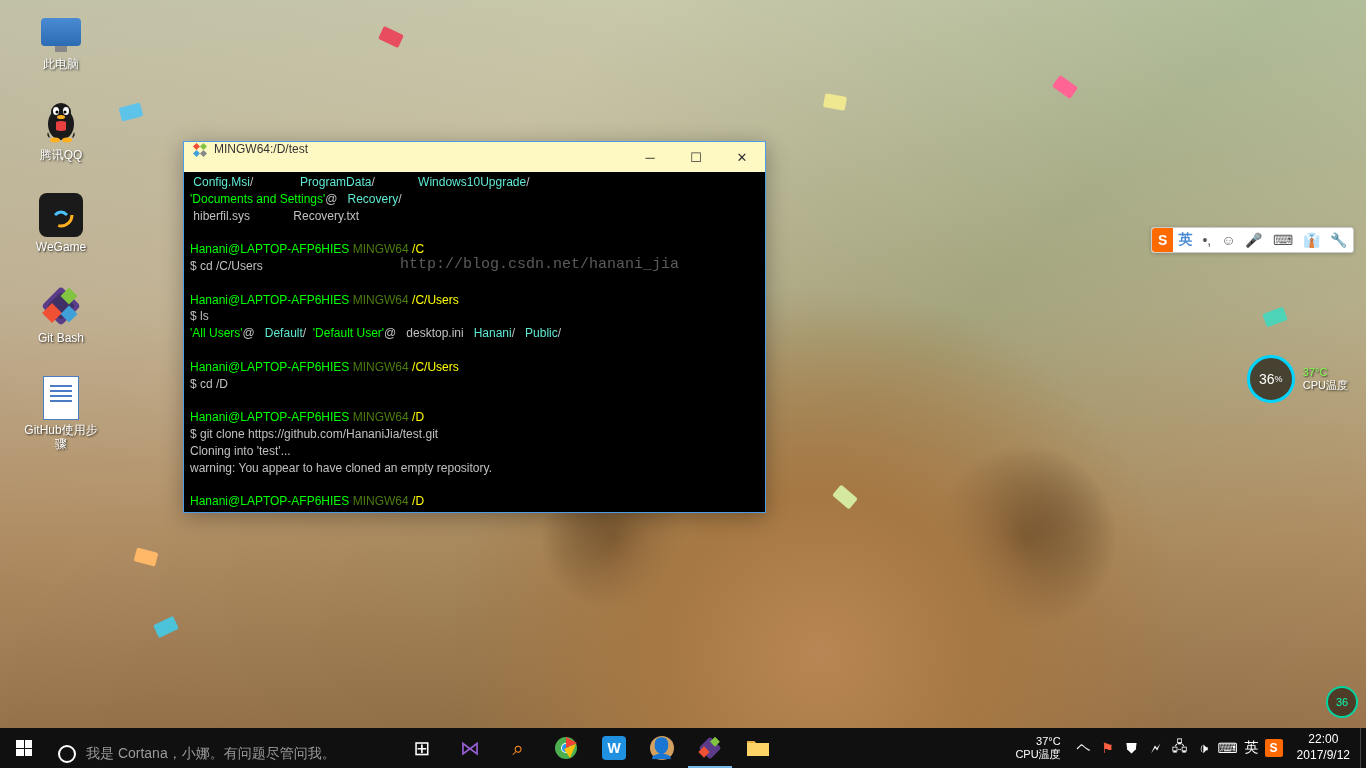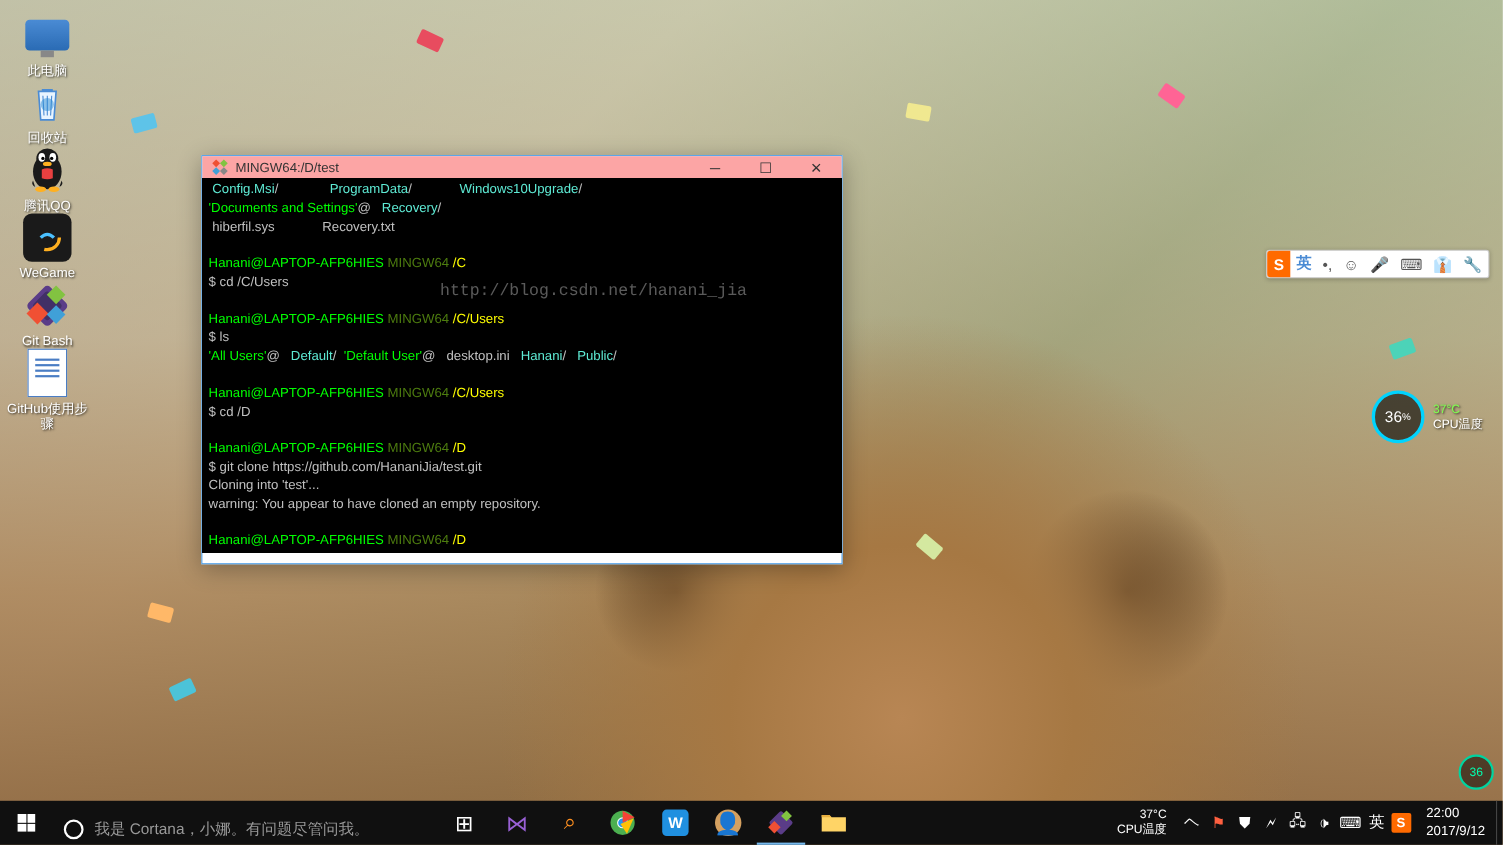--- a/index.html
+++ b/index.html
@@ -7,35 +7,35 @@
 .wallpaper-overlay{position:absolute;inset:0;background:radial-gradient(circle at 60% 85%,#b88654 0%,#a67843 15%,transparent 35%),radial-gradient(circle at 45% 70%,#3a2918 0%,transparent 8%),radial-gradient(circle at 75% 70%,#3a2918 0%,transparent 8%),linear-gradient(180deg,rgba(200,210,180,0.6) 0%,rgba(190,175,140,0.5) 40%,rgba(170,130,85,0.8) 70%,rgba(140,100,60,0.9) 100%)}
 .confetti{position:absolute;width:22px;height:14px;border-radius:2px}
 .c1{background:#e84c5f;top:30px;left:380px;transform:rotate(25deg)}
 .c2{background:#5ec3e8;top:105px;left:120px;transform:rotate(-15deg)}
 .c3{background:#ff6495;top:80px;right:290px;transform:rotate(35deg)}
 .c4{background:#4cd3b8;top:310px;right:80px;transform:rotate(-20deg)}
 .c5{background:#d4e8a0;top:490px;right:510px;transform:rotate(40deg)}
 .c6{background:#f0e890;top:95px;right:520px;transform:rotate(10deg)}
 .c7{background:#4cc3d8;top:620px;left:155px;transform:rotate(-25deg)}
 .c8{background:#ffb868;top:550px;left:135px;transform:rotate(15deg)}
-.desktop-icons{position:absolute;top:10px;left:6px;display:flex;flex-direction:column;gap:0}
+.desktop-icons{position:absolute;top:10px;left:24px;display:flex;flex-direction:column;gap:30px}
 .desktop-icon{width:74px;display:flex;flex-direction:column;align-items:center;gap:3px;cursor:pointer}
 .desktop-icon .ic{width:44px;height:44px;display:flex;align-items:center;justify-content:center;font-size:32px}
 .desktop-icon .label{color:#fff;font-size:12px;text-align:center;text-shadow:1px 1px 2px rgba(0,0,0,0.8);line-height:1.2}
 .ic-pc{background:linear-gradient(#4a8bd4,#2a6bb4);border-radius:4px;width:40px;height:28px;position:relative}
 .ic-pc::after{content:"";position:absolute;bottom:-6px;left:14px;width:12px;height:6px;background:#888}
 .ic-bin svg{width:40px;height:40px}
 .ic-wegame{background:#1a1a1a;border-radius:8px;width:44px;height:44px;display:flex;align-items:center;justify-content:center}
 .ic-qq svg{width:38px;height:42px}
 .ic-360{background:#2db100;border-radius:50%;width:40px;height:40px;display:flex;align-items:center;justify-content:center;color:#fff;font-weight:bold;font-size:18px}
 .ic-git svg{width:40px;height:40px}
 .ic-doc{background:#fff;border:1px solid #4a7dc4;width:36px;height:44px;position:relative}
 .ic-doc::before{content:"";position:absolute;top:8px;left:6px;right:6px;height:2px;background:#4a7dc4;box-shadow:0 5px 0 #4a7dc4,0 10px 0 #4a7dc4,0 15px 0 #4a7dc4}
 .terminal-window{position:absolute;top:141px;left:183px;width:583px;height:372px;background:#fff;border:1px solid #4a9de8;box-shadow:0 4px 20px rgba(0,0,0,0.3)}
-.term-titlebar{height:20px;background:#fca5a5;display:flex;align-items:center;padding:0 0 0 8px}
+.term-titlebar{height:30px;background:#fef9c3;display:flex;padding:0 0 0 8px}
 .term-title-ico{width:16px;height:16px;margin-right:6px}
 .term-title{font-size:12px;color:#333;flex:1}
 .term-controls{display:flex;height:100%}
 .term-btn{width:46px;height:100%;display:flex;align-items:center;justify-content:center;cursor:pointer;font-size:13px;color:#333}
 .term-body{background:#000;height:calc(100% - 30px);padding:2px 6px;font-family:"Consolas","Courier New",monospace;font-size:12px;color:#c0c0c0;line-height:1.4;overflow-y:auto;position:relative;white-space:pre}
 .term-body::-webkit-scrollbar{width:16px}
 .term-body::-webkit-scrollbar-track{background:#f0f0f0}
 .term-body::-webkit-scrollbar-thumb{background:#c0c0c0}
 .tg{color:#00ff00}.ty{color:#ffff00}.tp{color:#4d7c0f}.tb{color:#5eead4}.tw{color:#c0c0c0}
 .watermark{position:absolute;top:256px;left:400px;color:rgba(180,180,180,0.5);font-size:15px;font-family:"Courier New",monospace;z-index:1;pointer-events:none}
@@ -57,21 +57,21 @@
 .tb-cortana-ico{width:18px;height:18px;border:2px solid #fff;border-radius:50%;margin-right:10px}
 .tb-cortana-txt{color:#999;font-size:14px}
 .tb-apps{display:flex;height:100%;margin-left:20px}
 .tb-app{width:48px;height:100%;display:flex;align-items:center;justify-content:center;cursor:pointer;position:relative}
 .tb-app.active::after{content:"";position:absolute;bottom:0;left:2px;right:2px;height:2px;background:#76b9ed}
 .tb-app .aic{width:26px;height:26px;display:flex;align-items:center;justify-content:center;font-size:20px}
 .tb-spacer{flex:1}
 .tb-temp{color:#fff;font-size:11px;text-align:right;padding-right:8px;line-height:1.2}
 .tb-tray{display:flex;align-items:center;height:100%;gap:2px;padding:0 4px}
 .tray-ico{width:22px;height:100%;display:flex;align-items:center;justify-content:center;font-size:14px;cursor:pointer;color:#fff}
-.tb-clock{color:#fff;font-size:12px;text-align:left;padding:0 10px;line-height:1.3}
+.tb-clock{color:#fff;font-size:12px;text-align:center;padding:0 10px;line-height:1.3}
 .tb-showdesk{width:6px;height:100%;border-left:1px solid #444;cursor:pointer}
 </style>
 </head>
 <body>
 
 <div class="wallpaper-overlay"></div>
 <div class="confetti c1"></div>
 <div class="confetti c2"></div>
 <div class="confetti c3"></div>
 <div class="confetti c4"></div>
@@ -81,31 +81,20 @@
 <div class="confetti c8"></div>
 
 <div class="watermark">http://blog.csdn.net/hanani_jia</div>
 
 <div class="desktop-icons">
   <div class="desktop-icon">
     <div class="ic">
         <div class="ic-pc"></div>
       </div>
     <div class="label">此电脑</div>
-  </div>
-  <div class="desktop-icon">
-    <div class="ic ic-bin">
-        <svg viewBox="0 0 40 40">
-          <path d="M12 10 L28 10 L26 36 L14 36 Z" fill="#e8f4ff" stroke="#4a8bd4" stroke-width="1.5"></path>
-          <path d="M15 8 L25 8 L25 10 L15 10 Z" fill="#4a8bd4"></path>
-          <path d="M16 14 L17 32 M20 14 L20 32 M24 14 L23 32" stroke="#4a8bd4" stroke-width="1"></path>
-          <circle cx="20" cy="22" r="6" fill="#2a8bd4" opacity="0.5"></circle>
-        </svg>
-      </div>
-    <div class="label">回收站</div>
   </div>
   <div class="desktop-icon">
     <div class="ic ic-qq">
         <svg viewBox="0 0 38 42">
           <ellipse cx="19" cy="22" rx="13" ry="16" fill="#1a1a1a"></ellipse>
           <ellipse cx="19" cy="10" rx="10" ry="9" fill="#1a1a1a"></ellipse>
           <ellipse cx="14" cy="9" rx="3" ry="4" fill="#fff"></ellipse>
           <ellipse cx="24" cy="9" rx="3" ry="4" fill="#fff"></ellipse>
           <circle cx="15" cy="10" r="1.5" fill="#000"></circle>
           <circle cx="23" cy="10" r="1.5" fill="#000"></circle>

